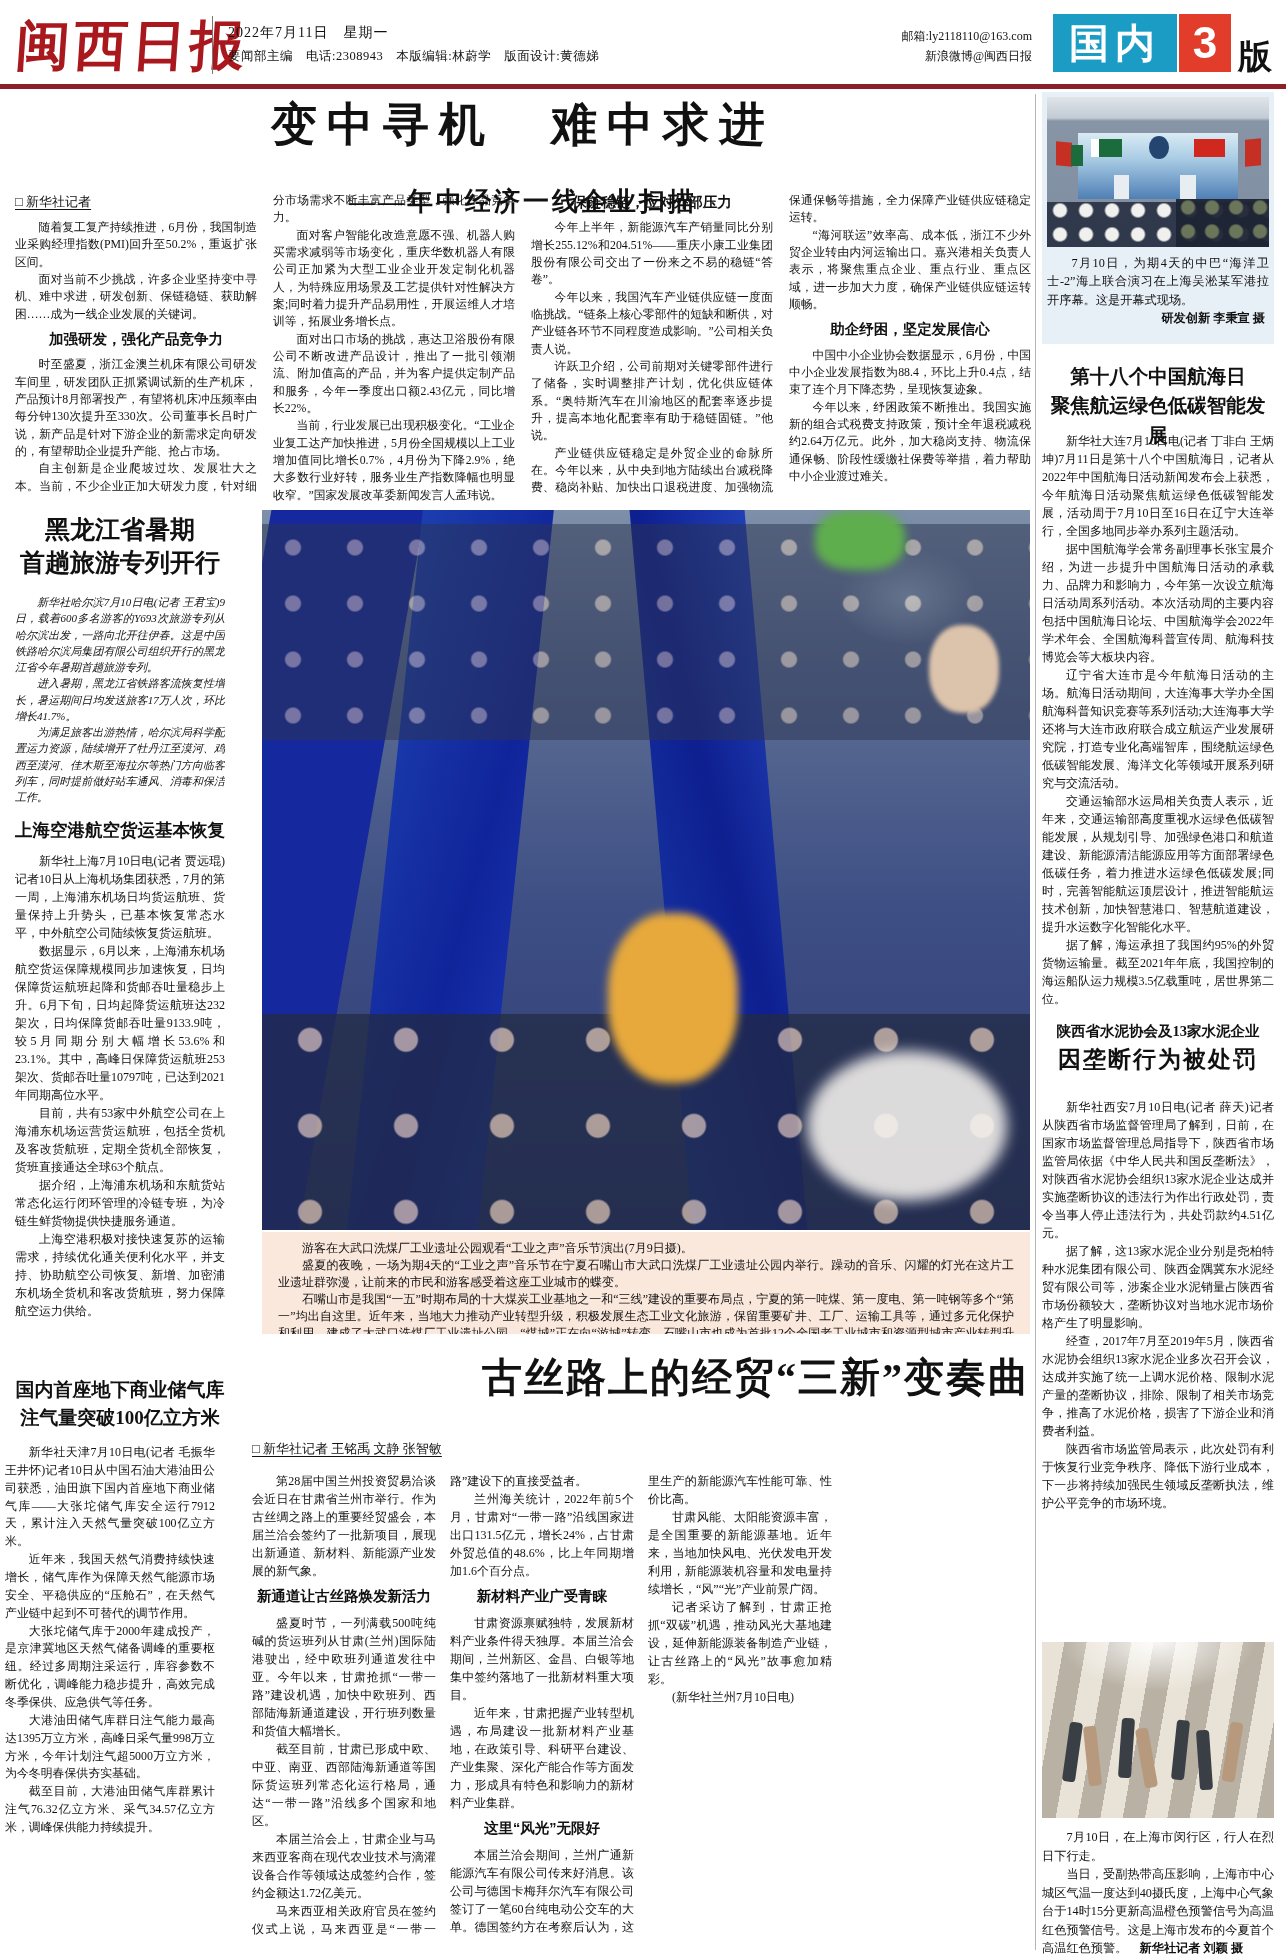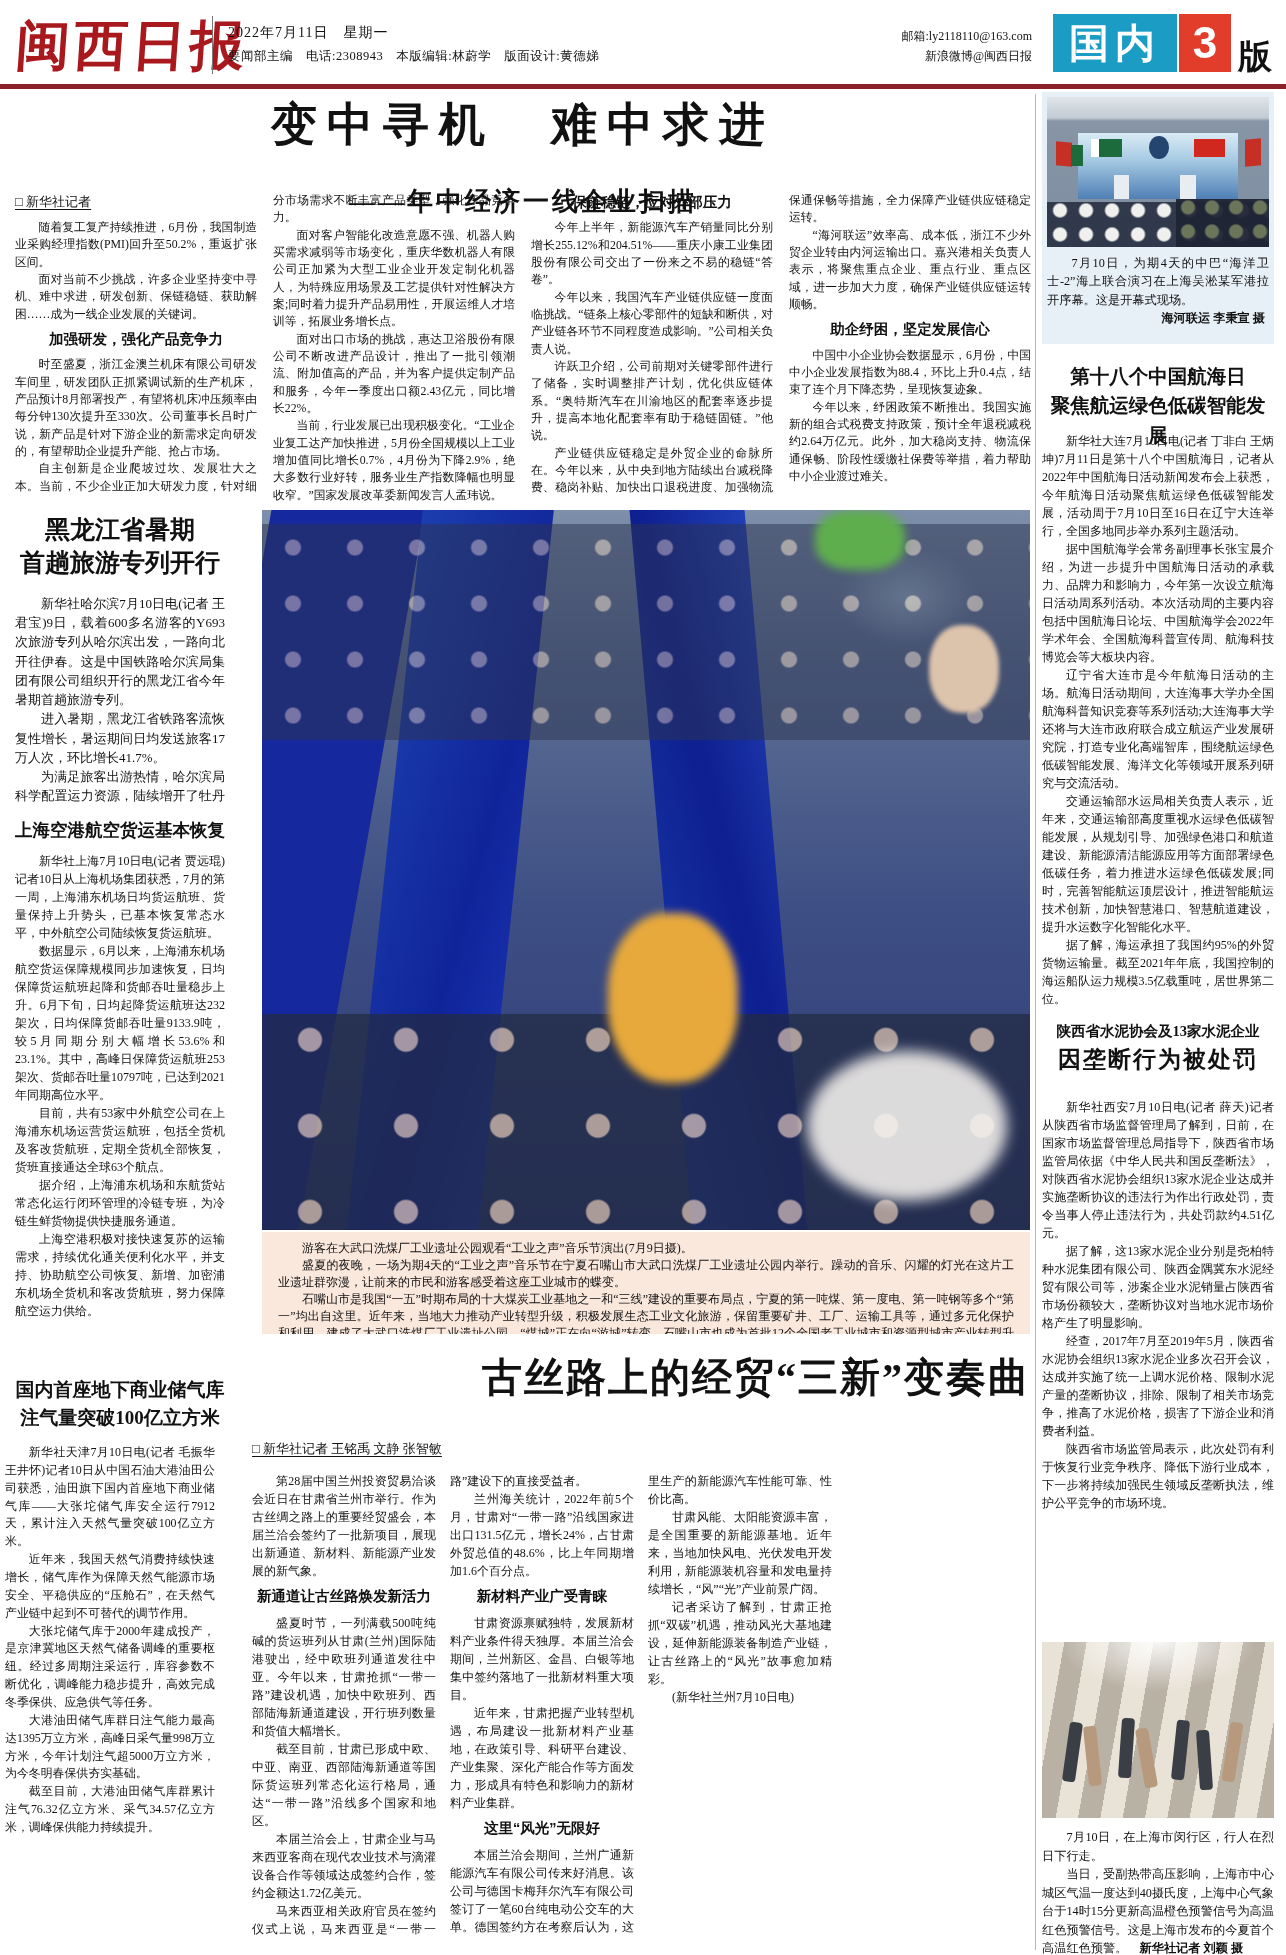--- a/index.html
+++ b/index.html
@@ -34,21 +34,21 @@
   
   .lead-head { left:15px; top:94px; width:1016px; text-align:center; }
   .lead-title { font-size:46px; font-weight:900; letter-spacing:10px;
                 font-family:"Liberation Sans","DejaVu Sans",sans-serif; }
   .lead-subtitle { font-size:26px; font-weight:700; letter-spacing:3px; margin-top:28px; }
   .lead-body { left:15px; top:192px; width:1016px; height:314px; overflow:hidden;
                column-count:4; column-gap:16px; column-fill:auto; font-size:11.8px; line-height:1.47; }
 
   
   .hlj-title { left:15px; top:514px; width:210px; text-align:center; font-size:25px; font-weight:600; line-height:1.3; }
-  .hlj-body  { left:15px; top:594px; width:210px; height:212px; overflow:hidden; font-size:13px; line-height:1.48; }
+  .hlj-body  { left:15px; top:594px; width:210px; height:212px; overflow:hidden; font-size:11px; line-height:1.48;font-style:italic; }
   .sh-title  { left:15px; top:818px; width:210px; text-align:center; font-size:17.5px; font-weight:800; }
   .sh-body   { left:15px; top:852px; width:210px; height:514px; overflow:hidden; font-size:12px; line-height:1.5; }
   .gas-title { left:15px; top:1376px; width:210px; text-align:center; font-size:19px; font-weight:800; line-height:1.45; }
   .gas-body  { left:5px; top:1444px; width:210px; height:506px; overflow:hidden; font-size:11.9px; line-height:1.5; }
 
   
   .photo-festival { left:262px; top:510px; width:768px; height:720px; overflow:hidden;
       background: radial-gradient(100px 70px at 84% 12%, #9db3c9 0%, rgba(157,179,201,0) 70%),
                   linear-gradient(180deg,#7d8fa9 0%,#5d6f93 22%,#3e4f85 55%,#2c3a74 100%); }
   .ph-shape { position:absolute; }
@@ -231,21 +231,21 @@
       <div class="ph-shape podium1"></div>
       <div class="ph-shape podium2"></div>
       <div class="ph-shape flag-left"></div>
       <div class="ph-shape flag-right"></div>
       <div class="ph-shape pk-flag-stand"></div>
       <div class="ph-shape audience"></div>
       <div class="ph-shape audience-r"></div>
     </div>
     <div class="navy-caption">
       <p class="para">7月10日，为期4天的中巴“海洋卫士-2”海上联合演习在上海吴淞某军港拉开序幕。这是开幕式现场。</p>
-      <div class="navy-credit credit">海河联运 李秉宣 摄</div>
+      <div class="navy-credit credit">研发创新 李秉宣 摄</div>
     </div>
   </div>
 
   <div class="abs sea-title">
     <div>第十八个中国航海日</div>
     <div>聚焦航运绿色低碳智能发展</div>
   </div>
   <div class="abs sea-body">
     <p class="para">新华社大连7月10日电(记者 丁非白 王炳坤)7月11日是第十八个中国航海日，记者从2022年中国航海日活动新闻发布会上获悉，今年航海日活动聚焦航运绿色低碳智能发展，活动周于7月10日至16日在辽宁大连举行，全国多地同步举办系列主题活动。</p>
     <p class="para">据中国航海学会常务副理事长张宝晨介绍，为进一步提升中国航海日活动的承载力、品牌力和影响力，今年第一次设立航海日活动周系列活动。本次活动周的主要内容包括中国航海日论坛、中国航海学会2022年学术年会、全国航海科普宣传周、航海科技博览会等大板块内容。</p>

